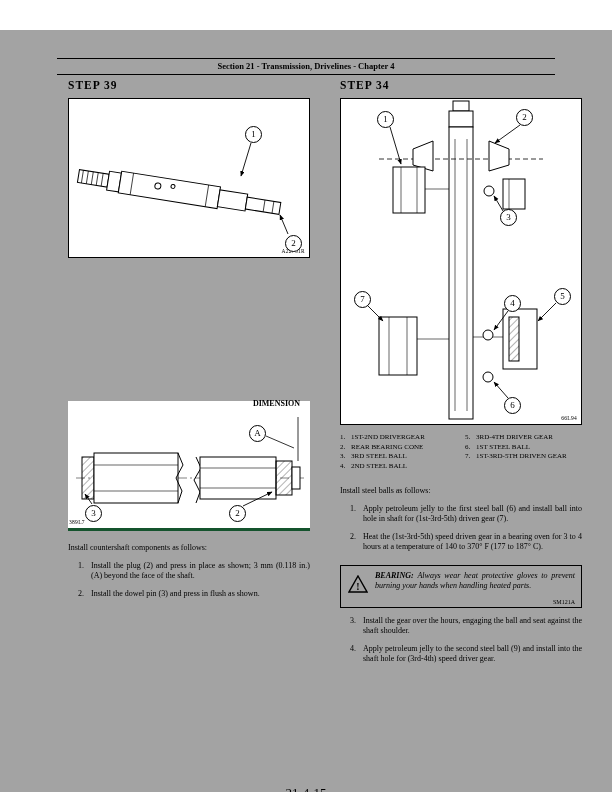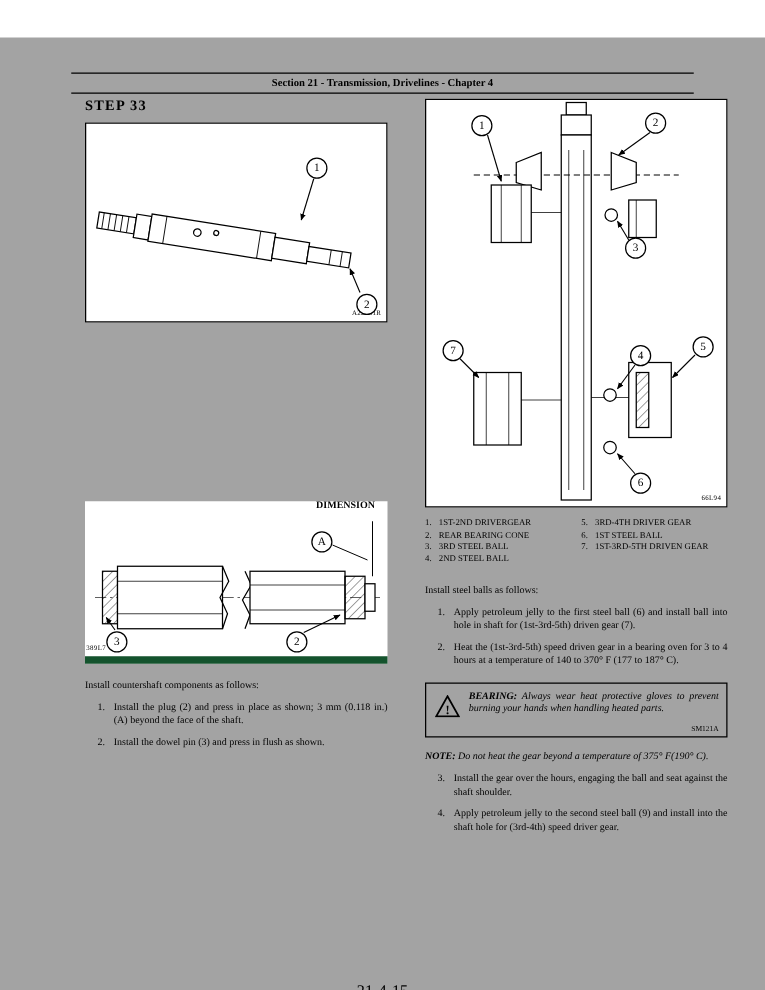--- a/index.html
+++ b/index.html
@@ -15,21 +15,21 @@
   
   .col { position:absolute; top:49px; width:242px; }
   .col-left { left:68px; }
   .col-right { left:340px; }
   .step-title { font-size:11.5px; font-weight:bold; letter-spacing:1px; margin-bottom:7px; }
   
   .figure { position:relative; background:#fff; }
   .framed { border:1px solid #000; }
   .fig1 { height:160px; }
   .fig3 { height:327px; }
-  .fig2 { height:130px; margin-top:143px; border-bottom:6px solid #14532d; }
+  .fig2 { height:130px; margin-top:143px; border-bottom:3px solid #14532d; }
   .fig-art { position:absolute; left:0; top:0; }
   .callout {
     position:absolute; width:17px; height:17px; border:1.2px solid #000; border-radius:50%;
     background:#fff; font-size:9px; line-height:14px; text-align:center; z-index:2;
   }
   .fig-ref { position:absolute; font-size:5.5px; letter-spacing:0.3px; }
   .ref-br { right:4px; bottom:3px; }
   .ref-bl { left:1px; bottom:3px; }
   .dimension-label { position:absolute; right:10px; top:-2px; font-size:8px; font-weight:bold; }
   
@@ -64,21 +64,21 @@
 
 <div class="page">
 
   <div class="header">
     <div class="rule"></div>
     <div class="header-title">Section 21 - Transmission, Drivelines - Chapter 4</div>
     <div class="rule"></div>
   </div>
 
   <div class="col col-left">
-    <div class="step-title">STEP  33</div>
+    <div class="step-title">STEP  39</div>
 
     <div class="figure framed fig1">
       <svg class="fig-art" width="240" height="158" viewBox="0 0 240 158">
         <defs>
           <marker id="ah1" markerWidth="7" markerHeight="6" refX="5.5" refY="2.5" orient="auto">
             <path d="M0,0 L6,2.5 L0,5 Z" fill="#000"></path>
           </marker>
         </defs>
         <g fill="#fff" stroke="#000" stroke-width="1" transform="rotate(9 120 95)">
           <rect x="8" y="88" width="30" height="13"></rect>
@@ -150,20 +150,21 @@
       <span class="num">1.</span>
       <span class="txt">Install the plug (2) and press in place as shown; 3 mm (0.118 in.) (A) beyond the face of the shaft.</span>
     </div>
     <div class="list-item">
       <span class="num">2.</span>
       <span class="txt">Install the dowel pin (3) and press in flush as shown.</span>
     </div>
   </div>
 
   <div class="col col-right">
+    <div class="step-title">STEP  34</div>
 
     <div class="figure framed fig3">
       <svg class="fig-art" width="238" height="325" viewBox="0 0 238 325">
         <defs>
           <marker id="ah3" markerWidth="7" markerHeight="6" refX="5.5" refY="2.5" orient="auto">
             <path d="M0,0 L6,2.5 L0,5 Z" fill="#000"></path>
           </marker>
           <pattern id="hx3" width="5" height="5" patternUnits="userSpaceOnUse" patternTransform="rotate(45)">
             <line x1="0" y1="0" x2="0" y2="5" stroke="#000" stroke-width="0.6"></line>
           </pattern>
@@ -269,24 +270,20 @@
           </svg>
         </span>
         <span class="warn-text">
           <span class="bold-it">BEARING:</span>
           <span class="it">Always wear heat protective gloves to prevent burning your hands when handling heated parts.</span>
         </span>
       </div>
       <div class="warn-ref">SM121A</div>
     </div>
 
-    <div class="para note">
-      <span class="bold-it">NOTE:</span>
-      <span class="it">Do not heat the gear beyond a temperature of 375° F(190° C).</span>
-    </div>
 
     <div class="list-item mt8">
       <span class="num">3.</span>
       <span class="txt">Install the gear over the hours, engaging the ball and seat against the shaft shoulder.</span>
     </div>
     <div class="list-item">
       <span class="num">4.</span>
       <span class="txt">Apply petroleum jelly to the second steel ball (9) and install into the shaft hole for (3rd-4th) speed driver gear.</span>
     </div>
   </div>

